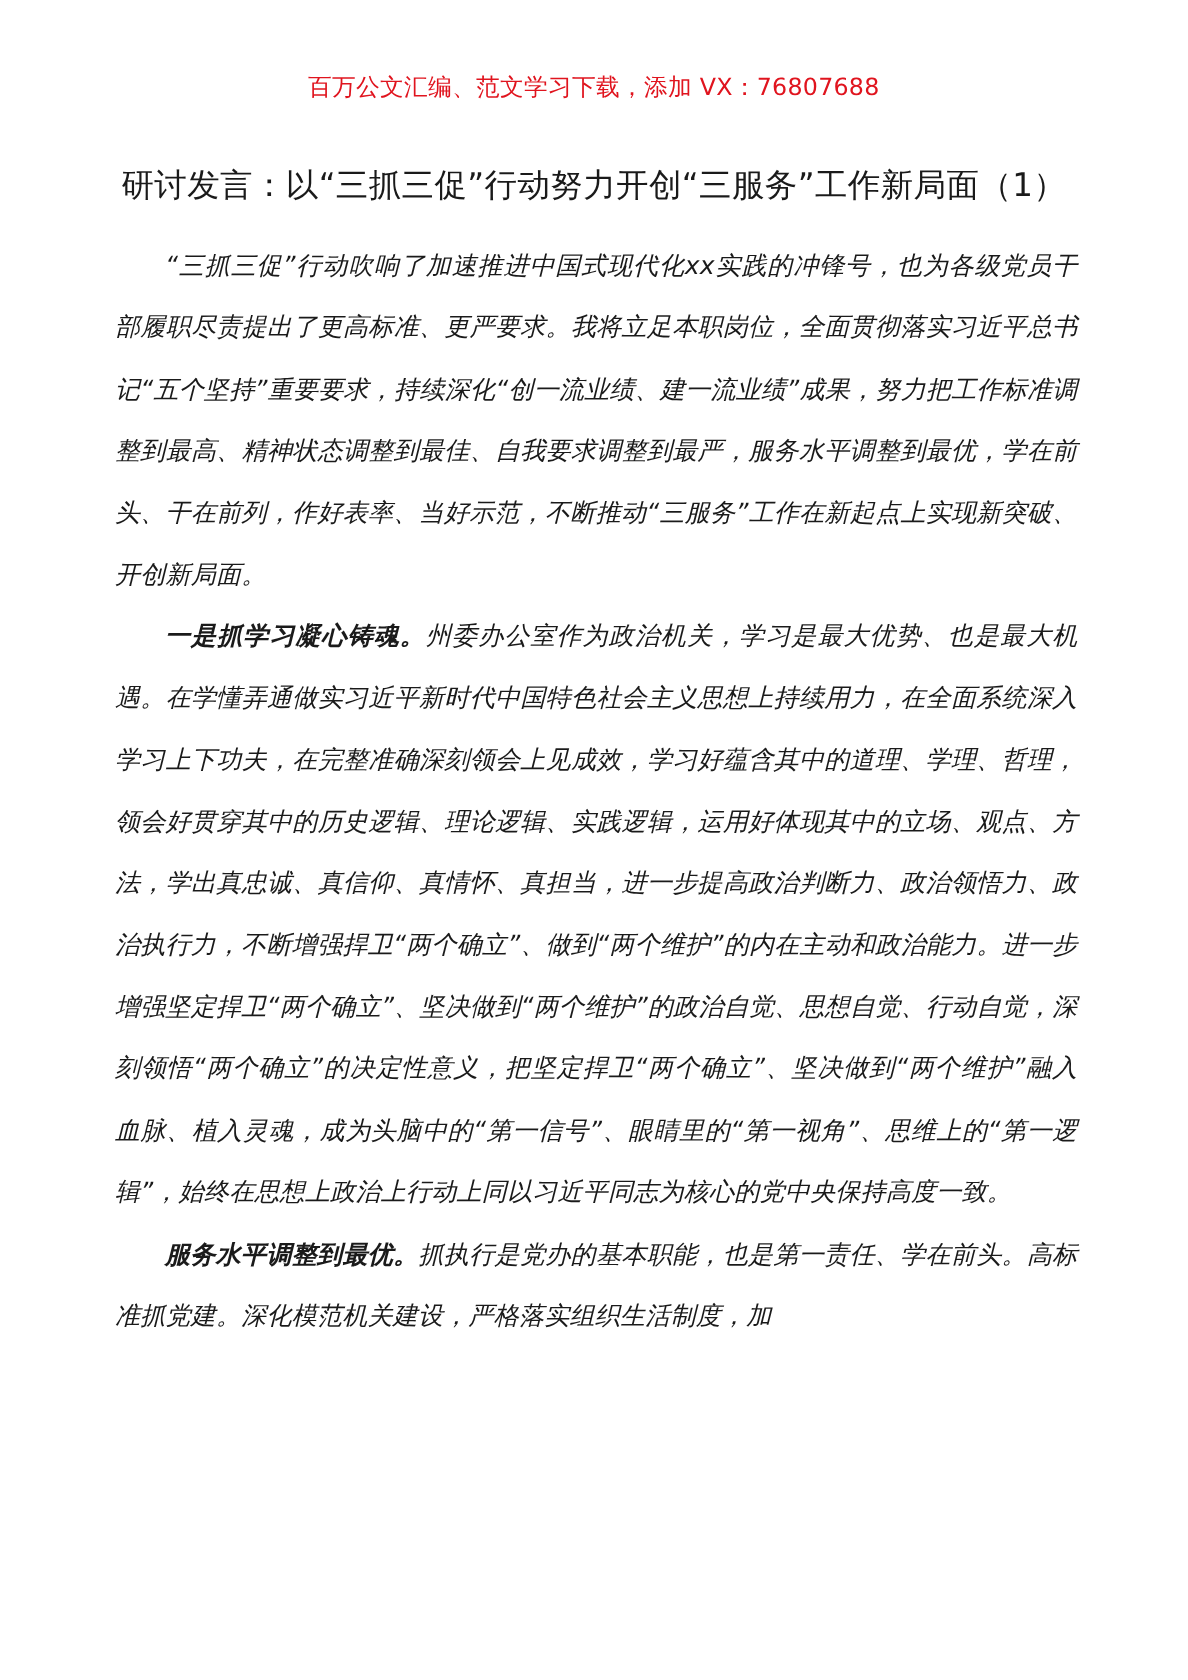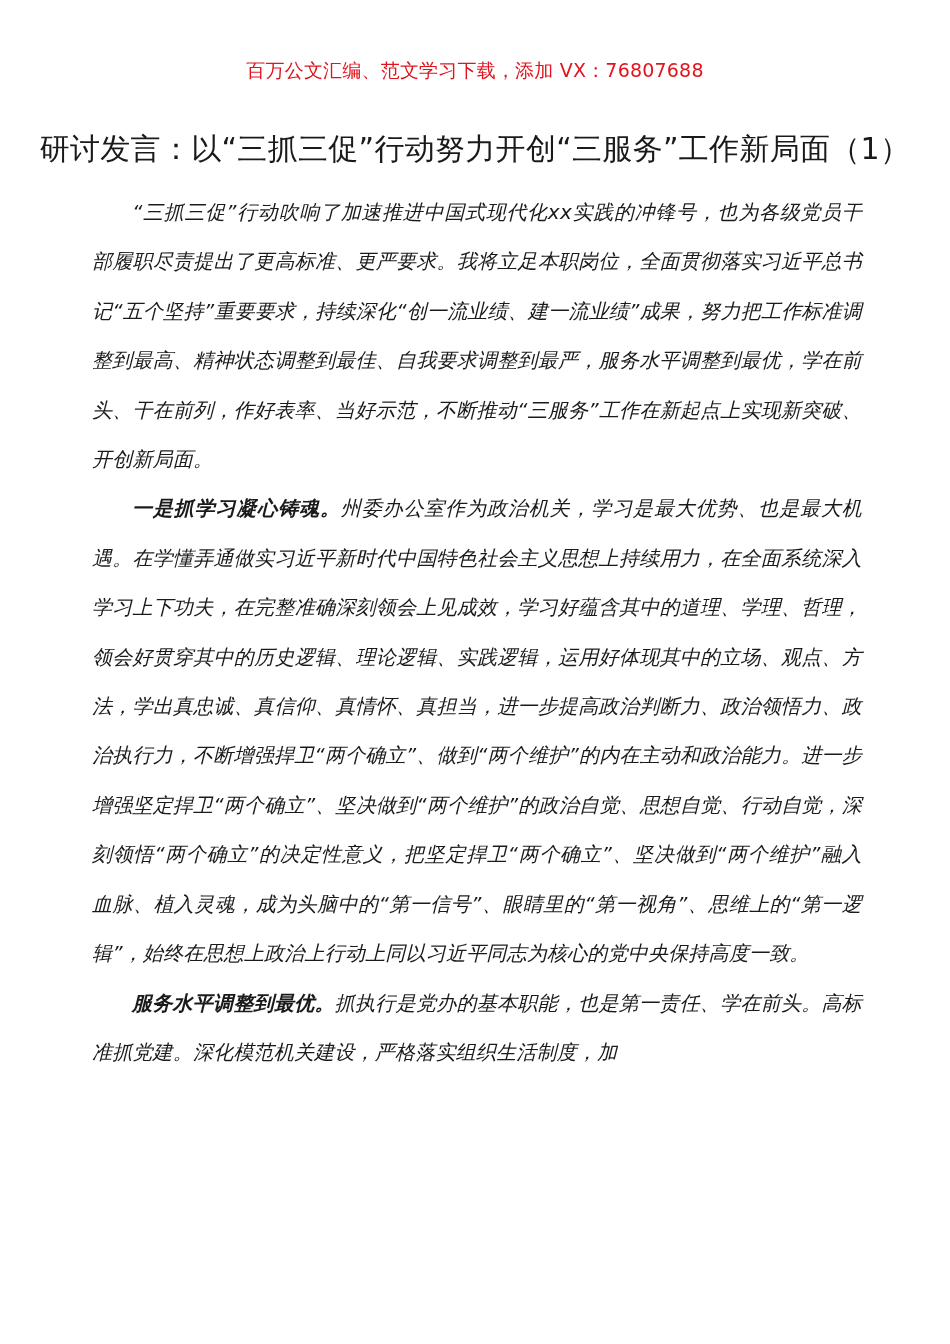--- a/index.html
+++ b/index.html
@@ -33,21 +33,21 @@
       font-size: 19px;
       letter-spacing: 0.2px;
       line-height: 28px;
     }
     .doc-title {
       position: absolute;
       top: 132px;
       left: 0;
       width: 950px;
       text-align: center;
-      font-size: 30px;
+      font-size: 26px;
       line-height: 34px;
       color: #1a1a1a;
       letter-spacing: 0.3px;
     }
     .body-text {
       position: absolute;
       top: 188px;
       left: 92px;
       width: 770px;
     }

